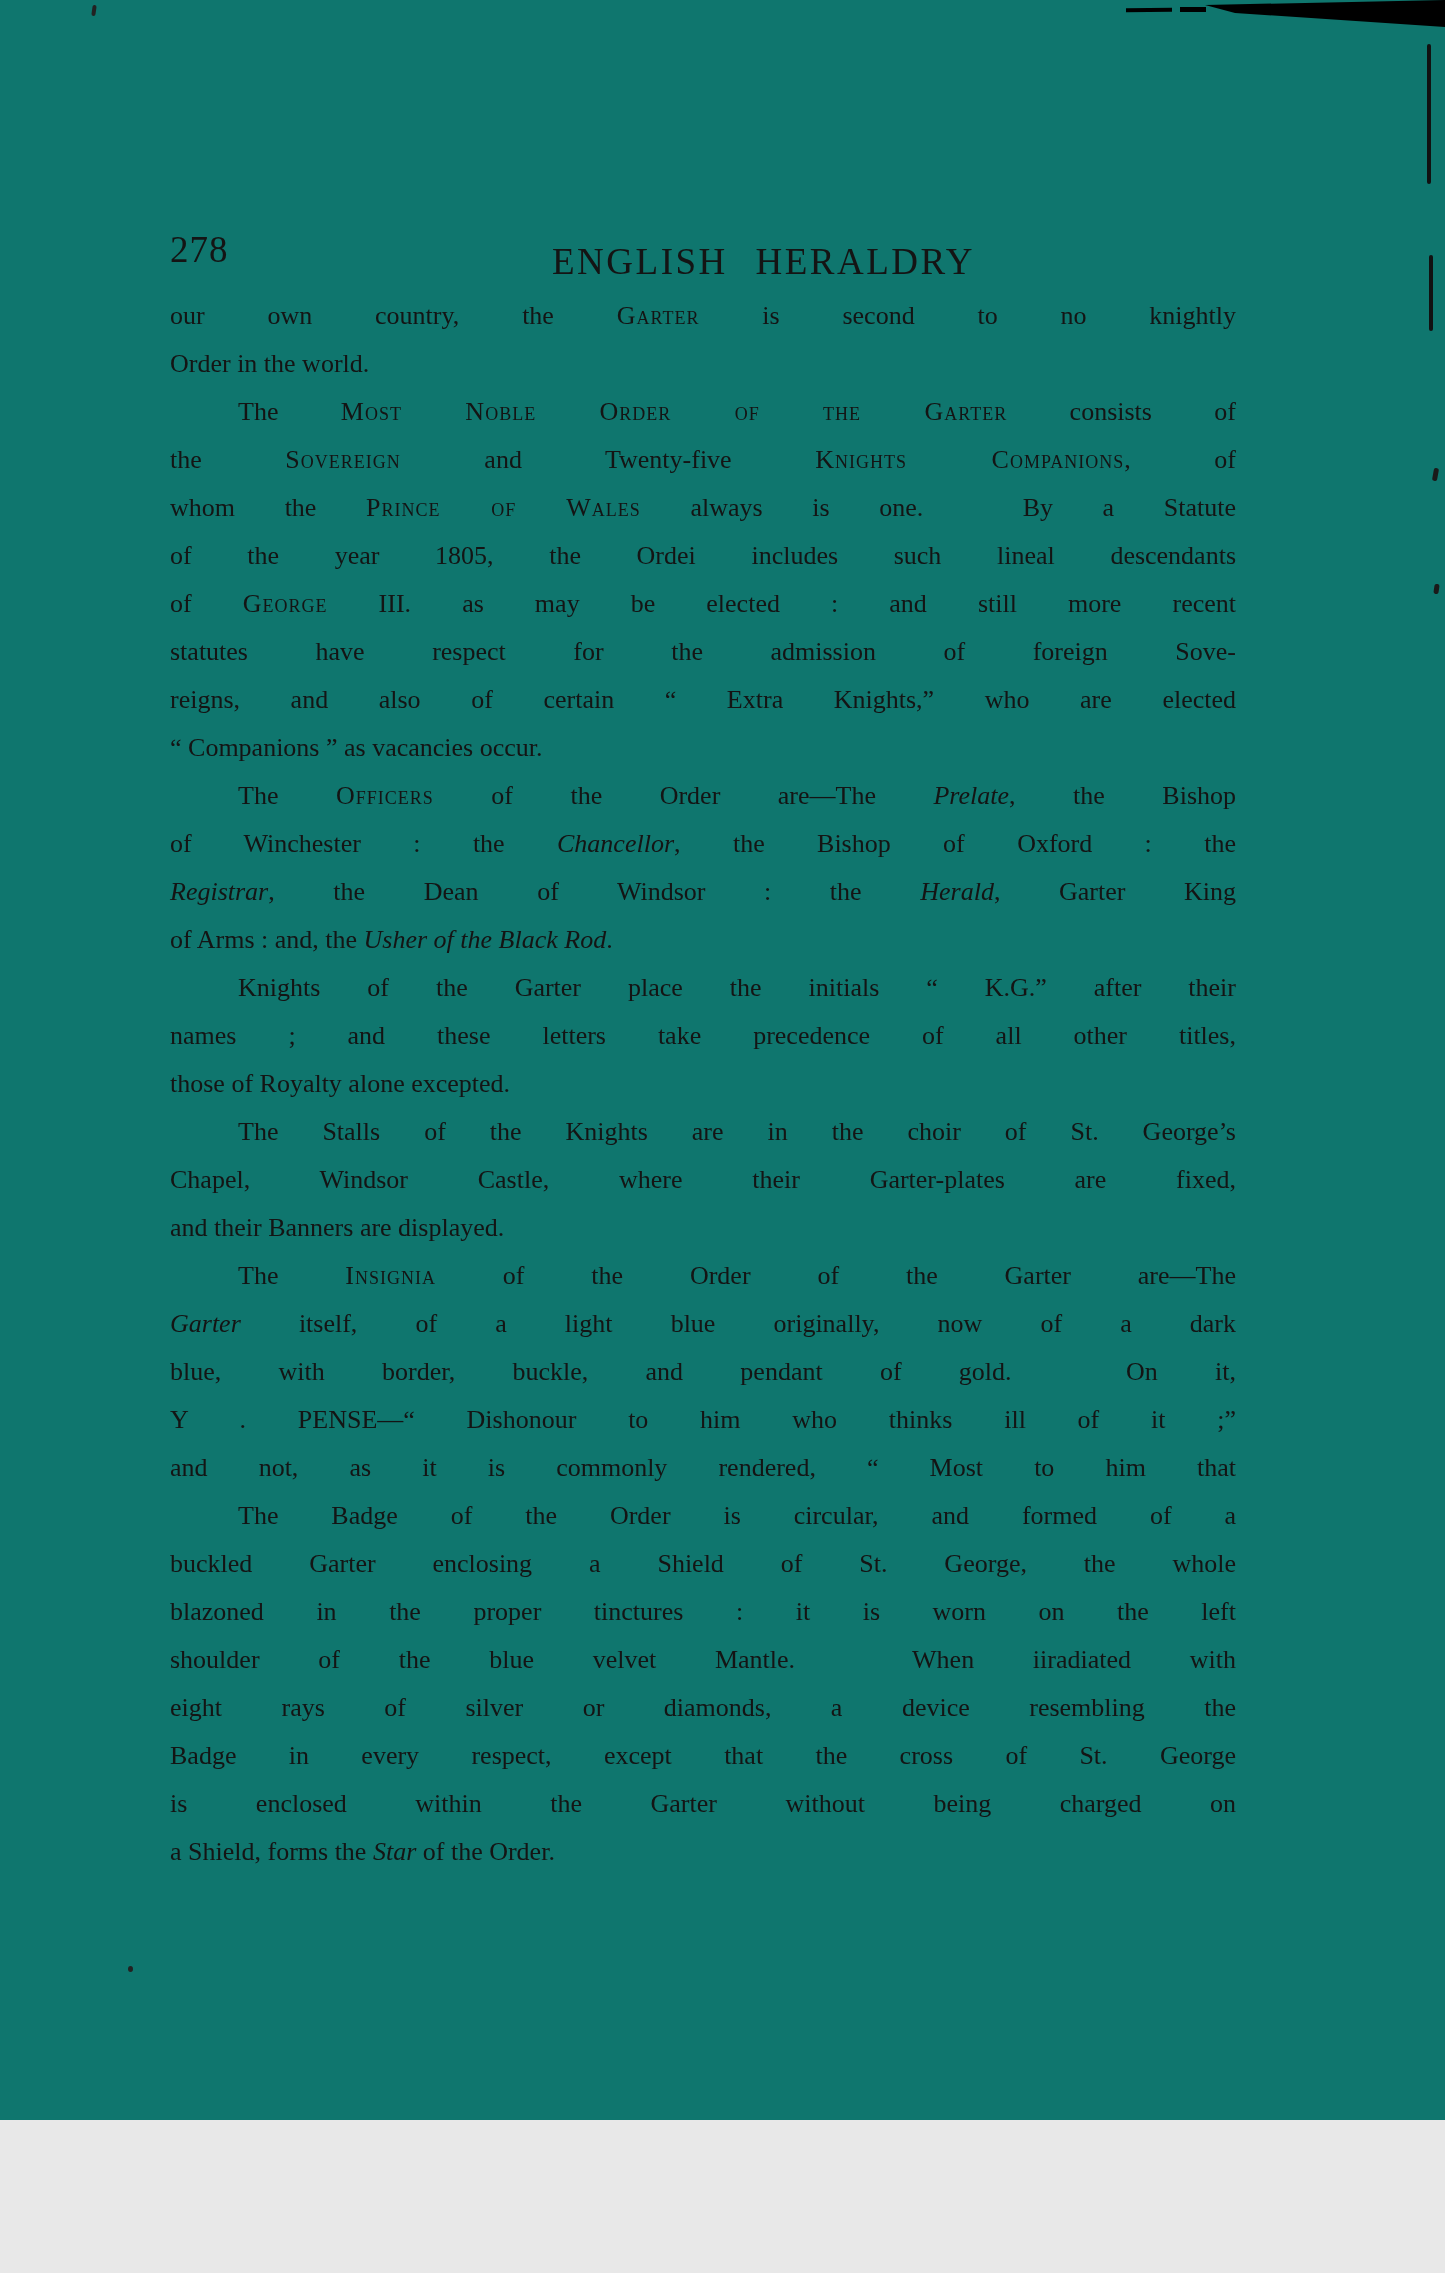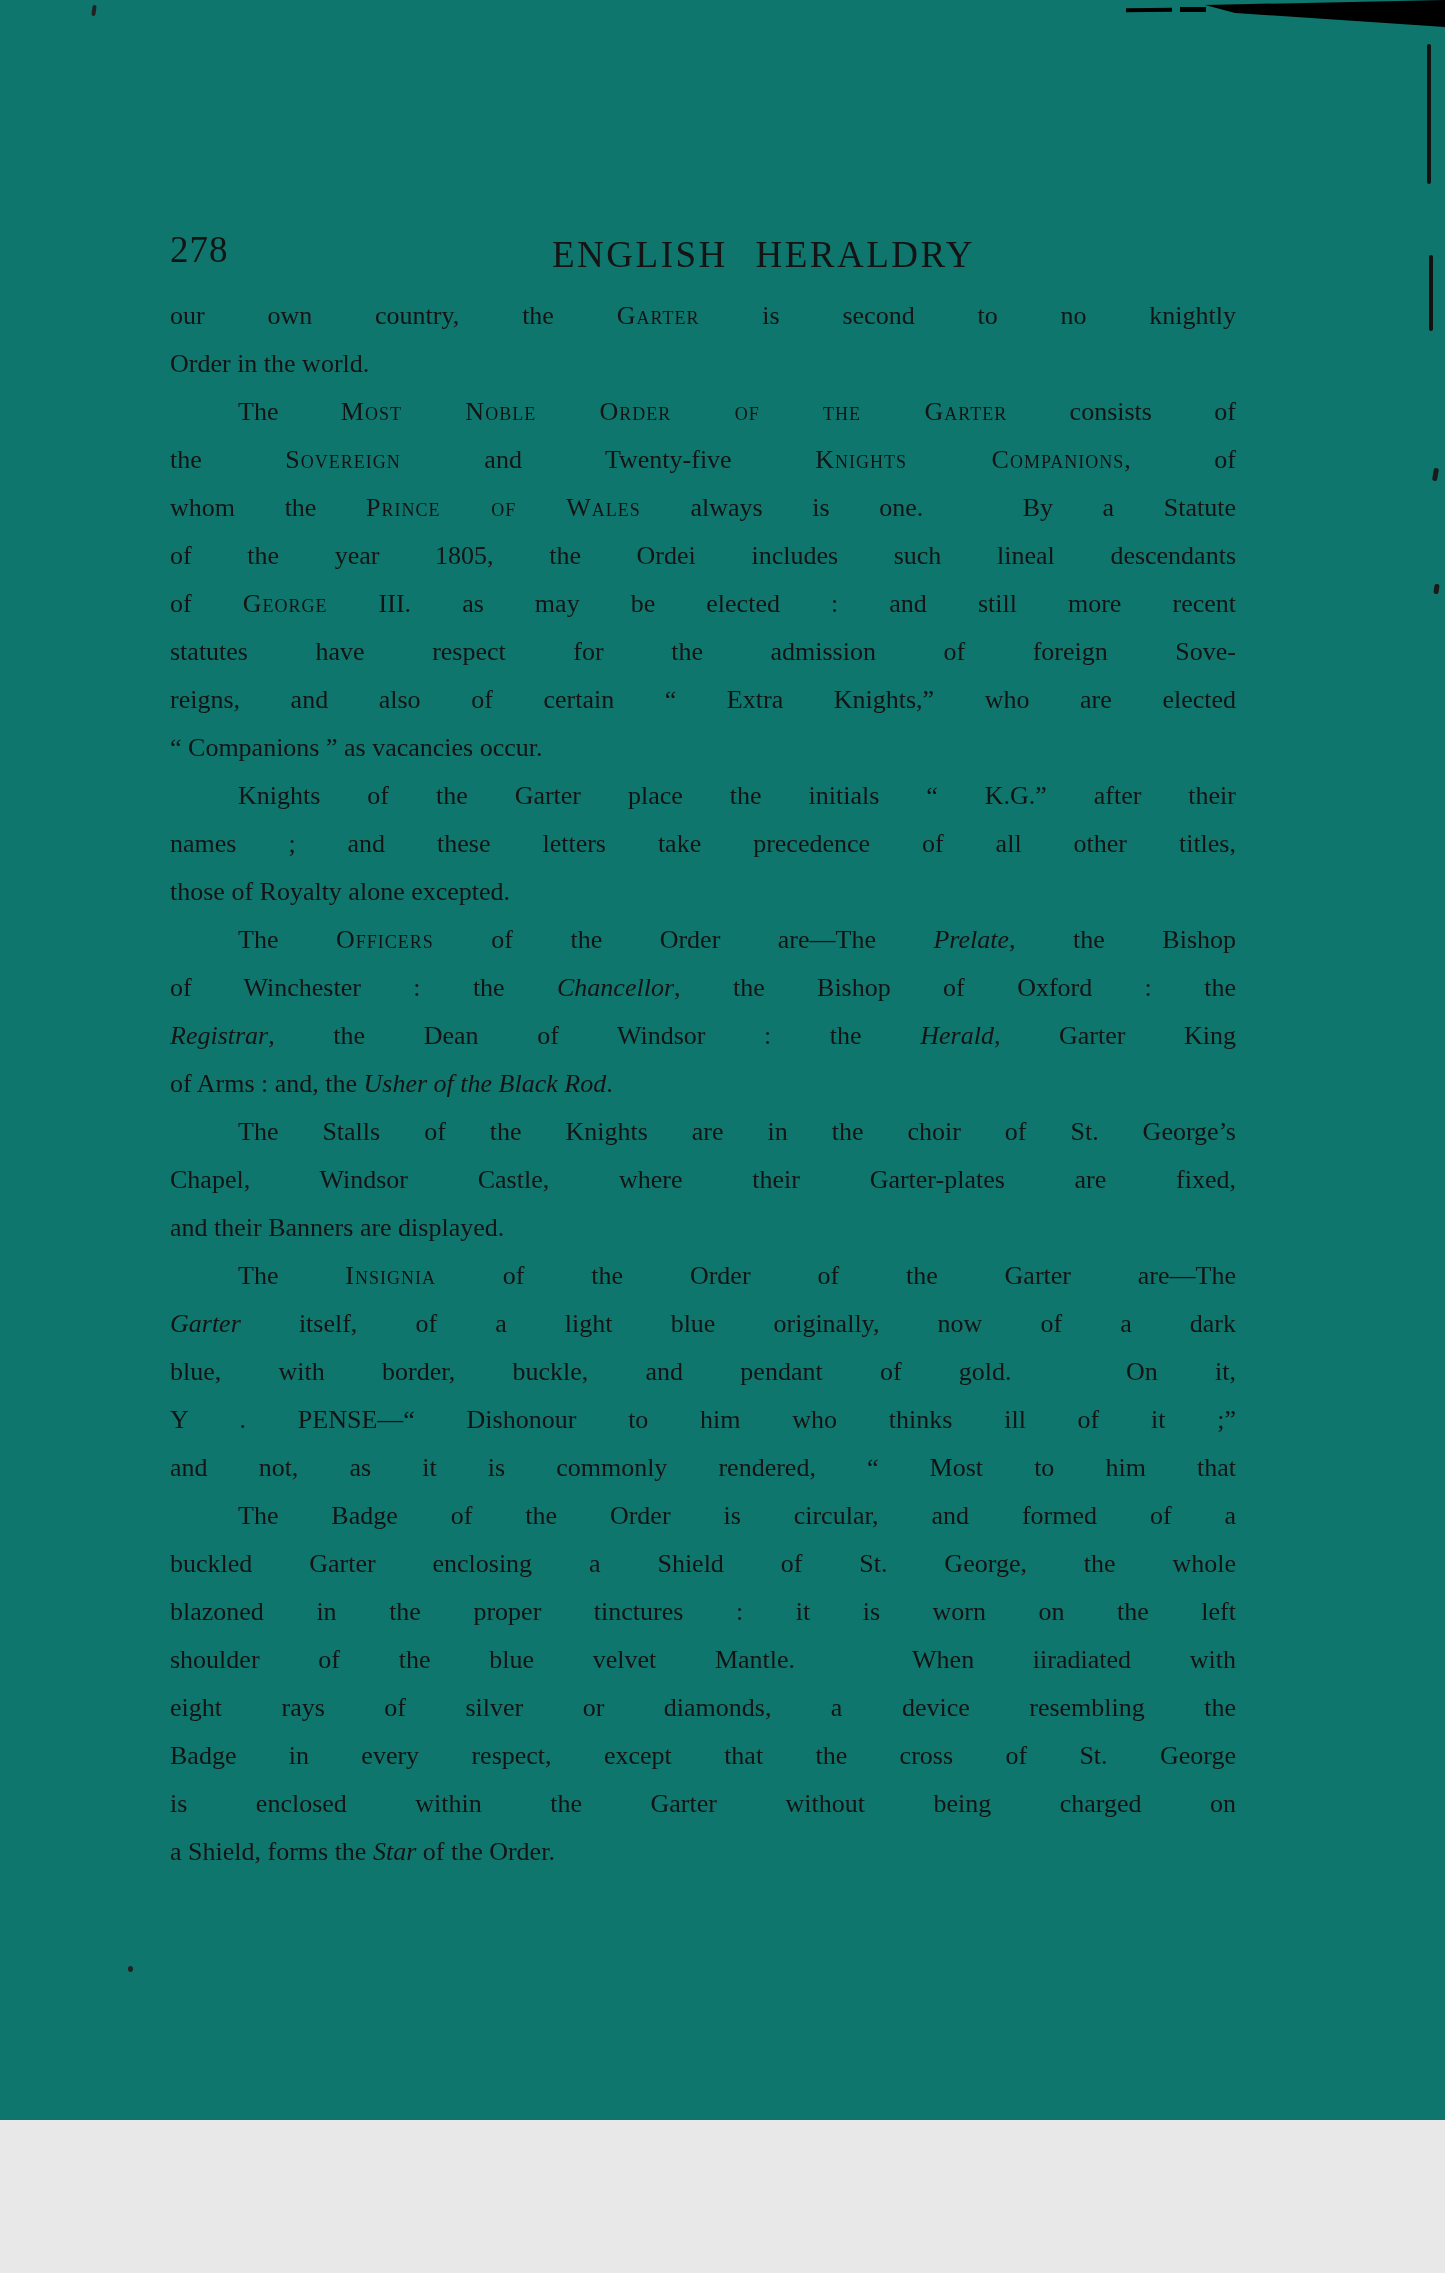--- a/index.html
+++ b/index.html
@@ -21,21 +21,21 @@
     height:48px;
     margin-bottom:16px;
     font-size:37px;
   }
   .page-number{
     position:absolute;left:0;top:0;
     letter-spacing:1px;
     font-variant-numeric:oldstyle-nums;
   }
   .running-title{
-    position:absolute;left:382px;top:5px;
+    position:absolute;left:382px;top:12px;
     letter-spacing:2.5px;
     word-spacing:16px;
   }
   .page-text{
     font-size:26px;
     line-height:48px;
   }
   .line{
     height:48px;
     text-align:justify;
@@ -84,29 +84,29 @@
           <div class="line first"><span class="rg">The </span><span class="sc">Most Noble Order of the Garter</span><span class="rg"> consists of</span></div>
           <div class="line"><span class="rg">the </span><span class="sc">Sovereign</span><span class="rg"> and Twenty-five </span><span class="sc">Knights Companions</span><span class="rg">, of</span></div>
           <div class="line"><span class="rg">whom the </span><span class="sc">Prince of Wales</span><span class="rg"> always is one.&nbsp; By a Statute</span></div>
           <div class="line"><span class="rg">of the year 1805, the Ordei includes such lineal descendants</span></div>
           <div class="line"><span class="rg">of </span><span class="sc">George</span><span class="rg"> III. as may be elected : and still more recent</span></div>
           <div class="line"><span class="rg">statutes have respect for the admission of foreign Sove-</span></div>
           <div class="line"><span class="rg">reigns, and also of certain “ Extra Knights,” who are elected</span></div>
           <div class="line last"><span class="rg">“ Companions ” as vacancies occur.</span></div>
         </div>
         <div>
-          <div class="line first"><span class="rg">Knights of the Garter place the initials “ K.G.” after their</span></div>
-          <div class="line"><span class="rg">names ; and these letters take precedence of all other titles,</span></div>
-          <div class="line last"><span class="rg">those of Royalty alone excepted.</span></div>
-        </div>
-        <div>
           <div class="line first"><span class="rg">The </span><span class="sc">Officers</span><span class="rg"> of the Order are—The </span><span class="it">Prelate</span><span class="rg">, the Bishop</span></div>
           <div class="line"><span class="rg">of Winchester : the </span><span class="it">Chancellor</span><span class="rg">, the Bishop of Oxford : the</span></div>
           <div class="line"><span class="it">Registrar</span><span class="rg">, the Dean of Windsor : the </span><span class="it">Herald</span><span class="rg">, Garter King</span></div>
           <div class="line last"><span class="rg">of Arms : and, the </span><span class="it">Usher of the Black Rod</span><span class="rg">.</span></div>
+        </div>
+        <div>
+          <div class="line first"><span class="rg">Knights of the Garter place the initials “ K.G.” after their</span></div>
+          <div class="line"><span class="rg">names ; and these letters take precedence of all other titles,</span></div>
+          <div class="line last"><span class="rg">those of Royalty alone excepted.</span></div>
         </div>
         <div>
           <div class="line first"><span class="rg">The Stalls of the Knights are in the choir of St. George’s</span></div>
           <div class="line"><span class="rg">Chapel, Windsor Castle, where their Garter-plates are fixed,</span></div>
           <div class="line last"><span class="rg">and their Banners are displayed.</span></div>
         </div>
         <div>
           <div class="line first"><span class="rg">The </span><span class="sc">Insignia</span><span class="rg"> of the Order of the Garter are—The</span></div>
           <div class="line"><span class="it">Garter</span><span class="rg"> itself, of a light blue originally, now of a dark</span></div>
           <div class="line"><span class="rg">blue, with border, buckle, and pendant of gold.&nbsp; On it,</span></div>

